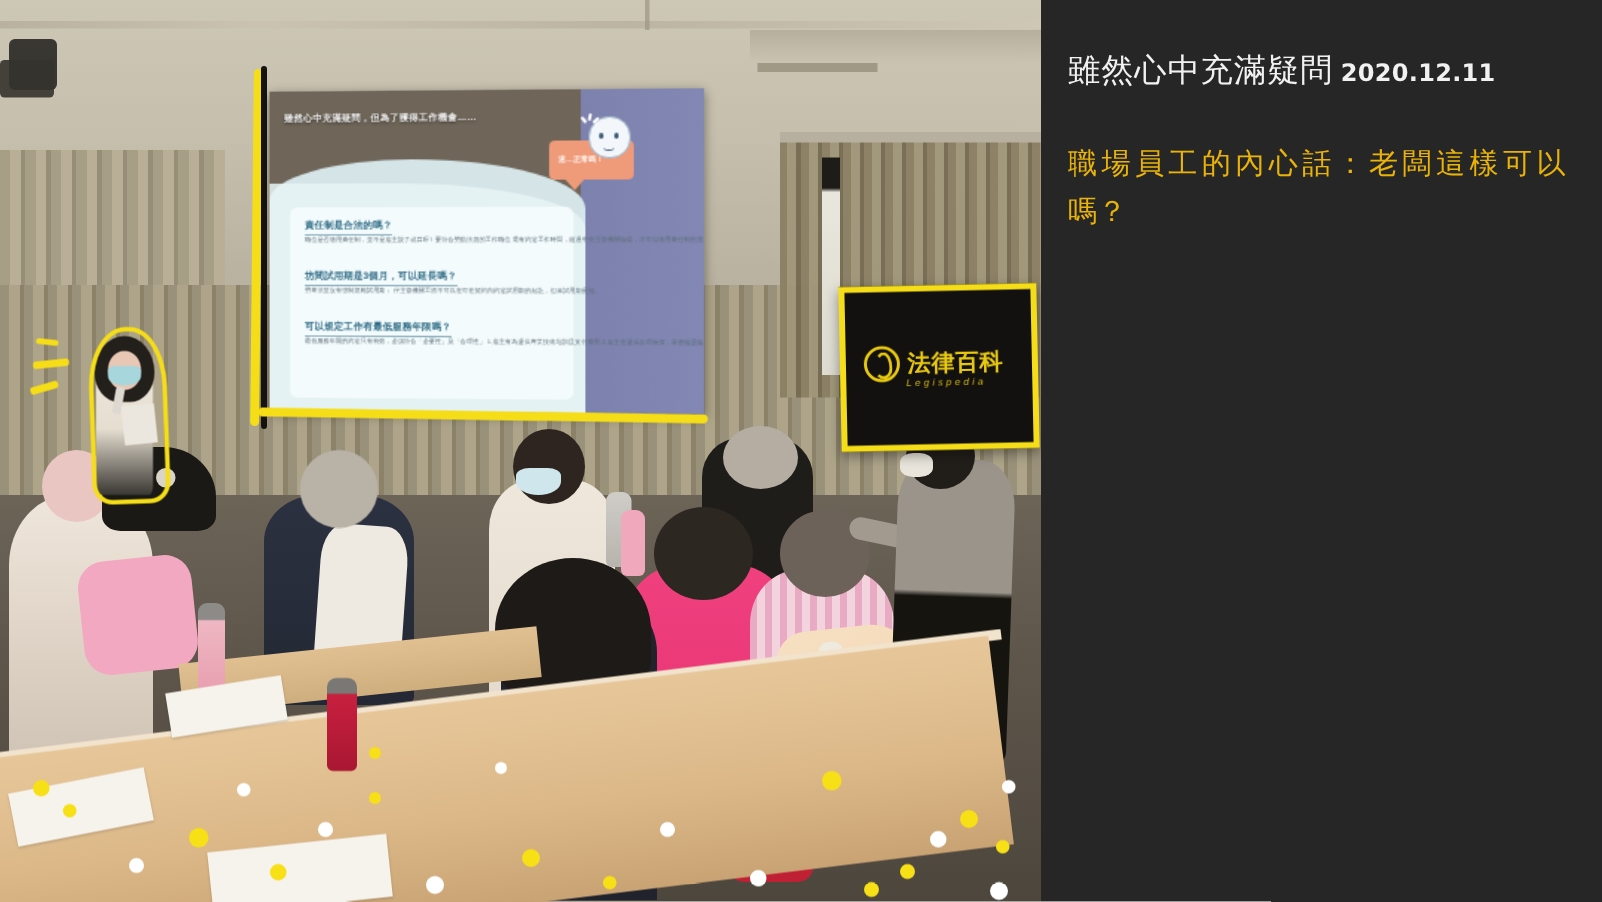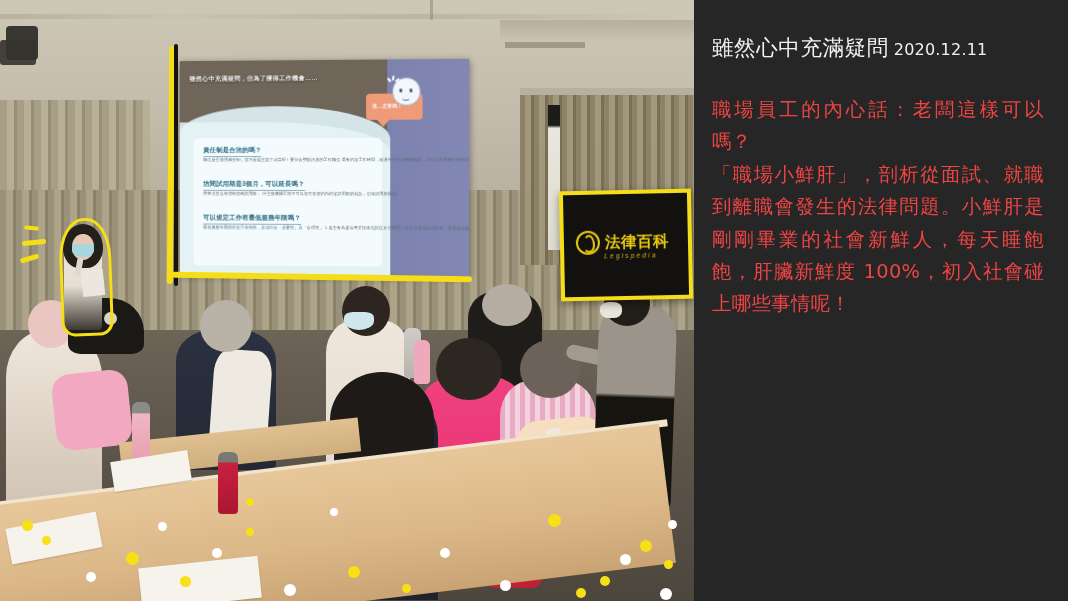--- a/index.html
+++ b/index.html
@@ -393,24 +393,25 @@
     line-height: 36px;
     letter-spacing: .6px;
     font-family: "DejaVu Sans", sans-serif;
     font-weight: 400;
     white-space: nowrap;
   }
   .title-line .date {
     font-size: 16px;
     letter-spacing: .2px;
     margin-left: 5px;
+    font-weight: bold;
   }
   #body-copy {
     margin-top: 26px;
-    color: #ef4444;
+    color: #eab308;
     font-size: 19.4px;
     line-height: 32.4px;
     letter-spacing: .35px;
     font-family: "DejaVu Sans", sans-serif;
     max-width: 336px;
     text-align: justify;
     text-justify: inter-character;
   }
   #body-copy p { margin: 0; }
 </style>
@@ -576,17 +577,16 @@
       </div>
   </div>
 
   <div id="text-panel">
     <div class="title-line">
       <span>雖然心中充滿疑問</span><span class="date">2020.12.11</span>
     </div>
 
     <div id="body-copy">
       <p>職場員工的內心話：老闆這樣可以嗎？</p>
-      <p>「職場小鮮肝」，剖析從面試、就職到離職會發生的法律問題。小鮮肝是剛剛畢業的社會新鮮人，每天睡飽飽，肝臟新鮮度 100%，初入社會碰上哪些事情呢！</p>
     </div>
   </div>
 
 </div>
 
 </body></html>

